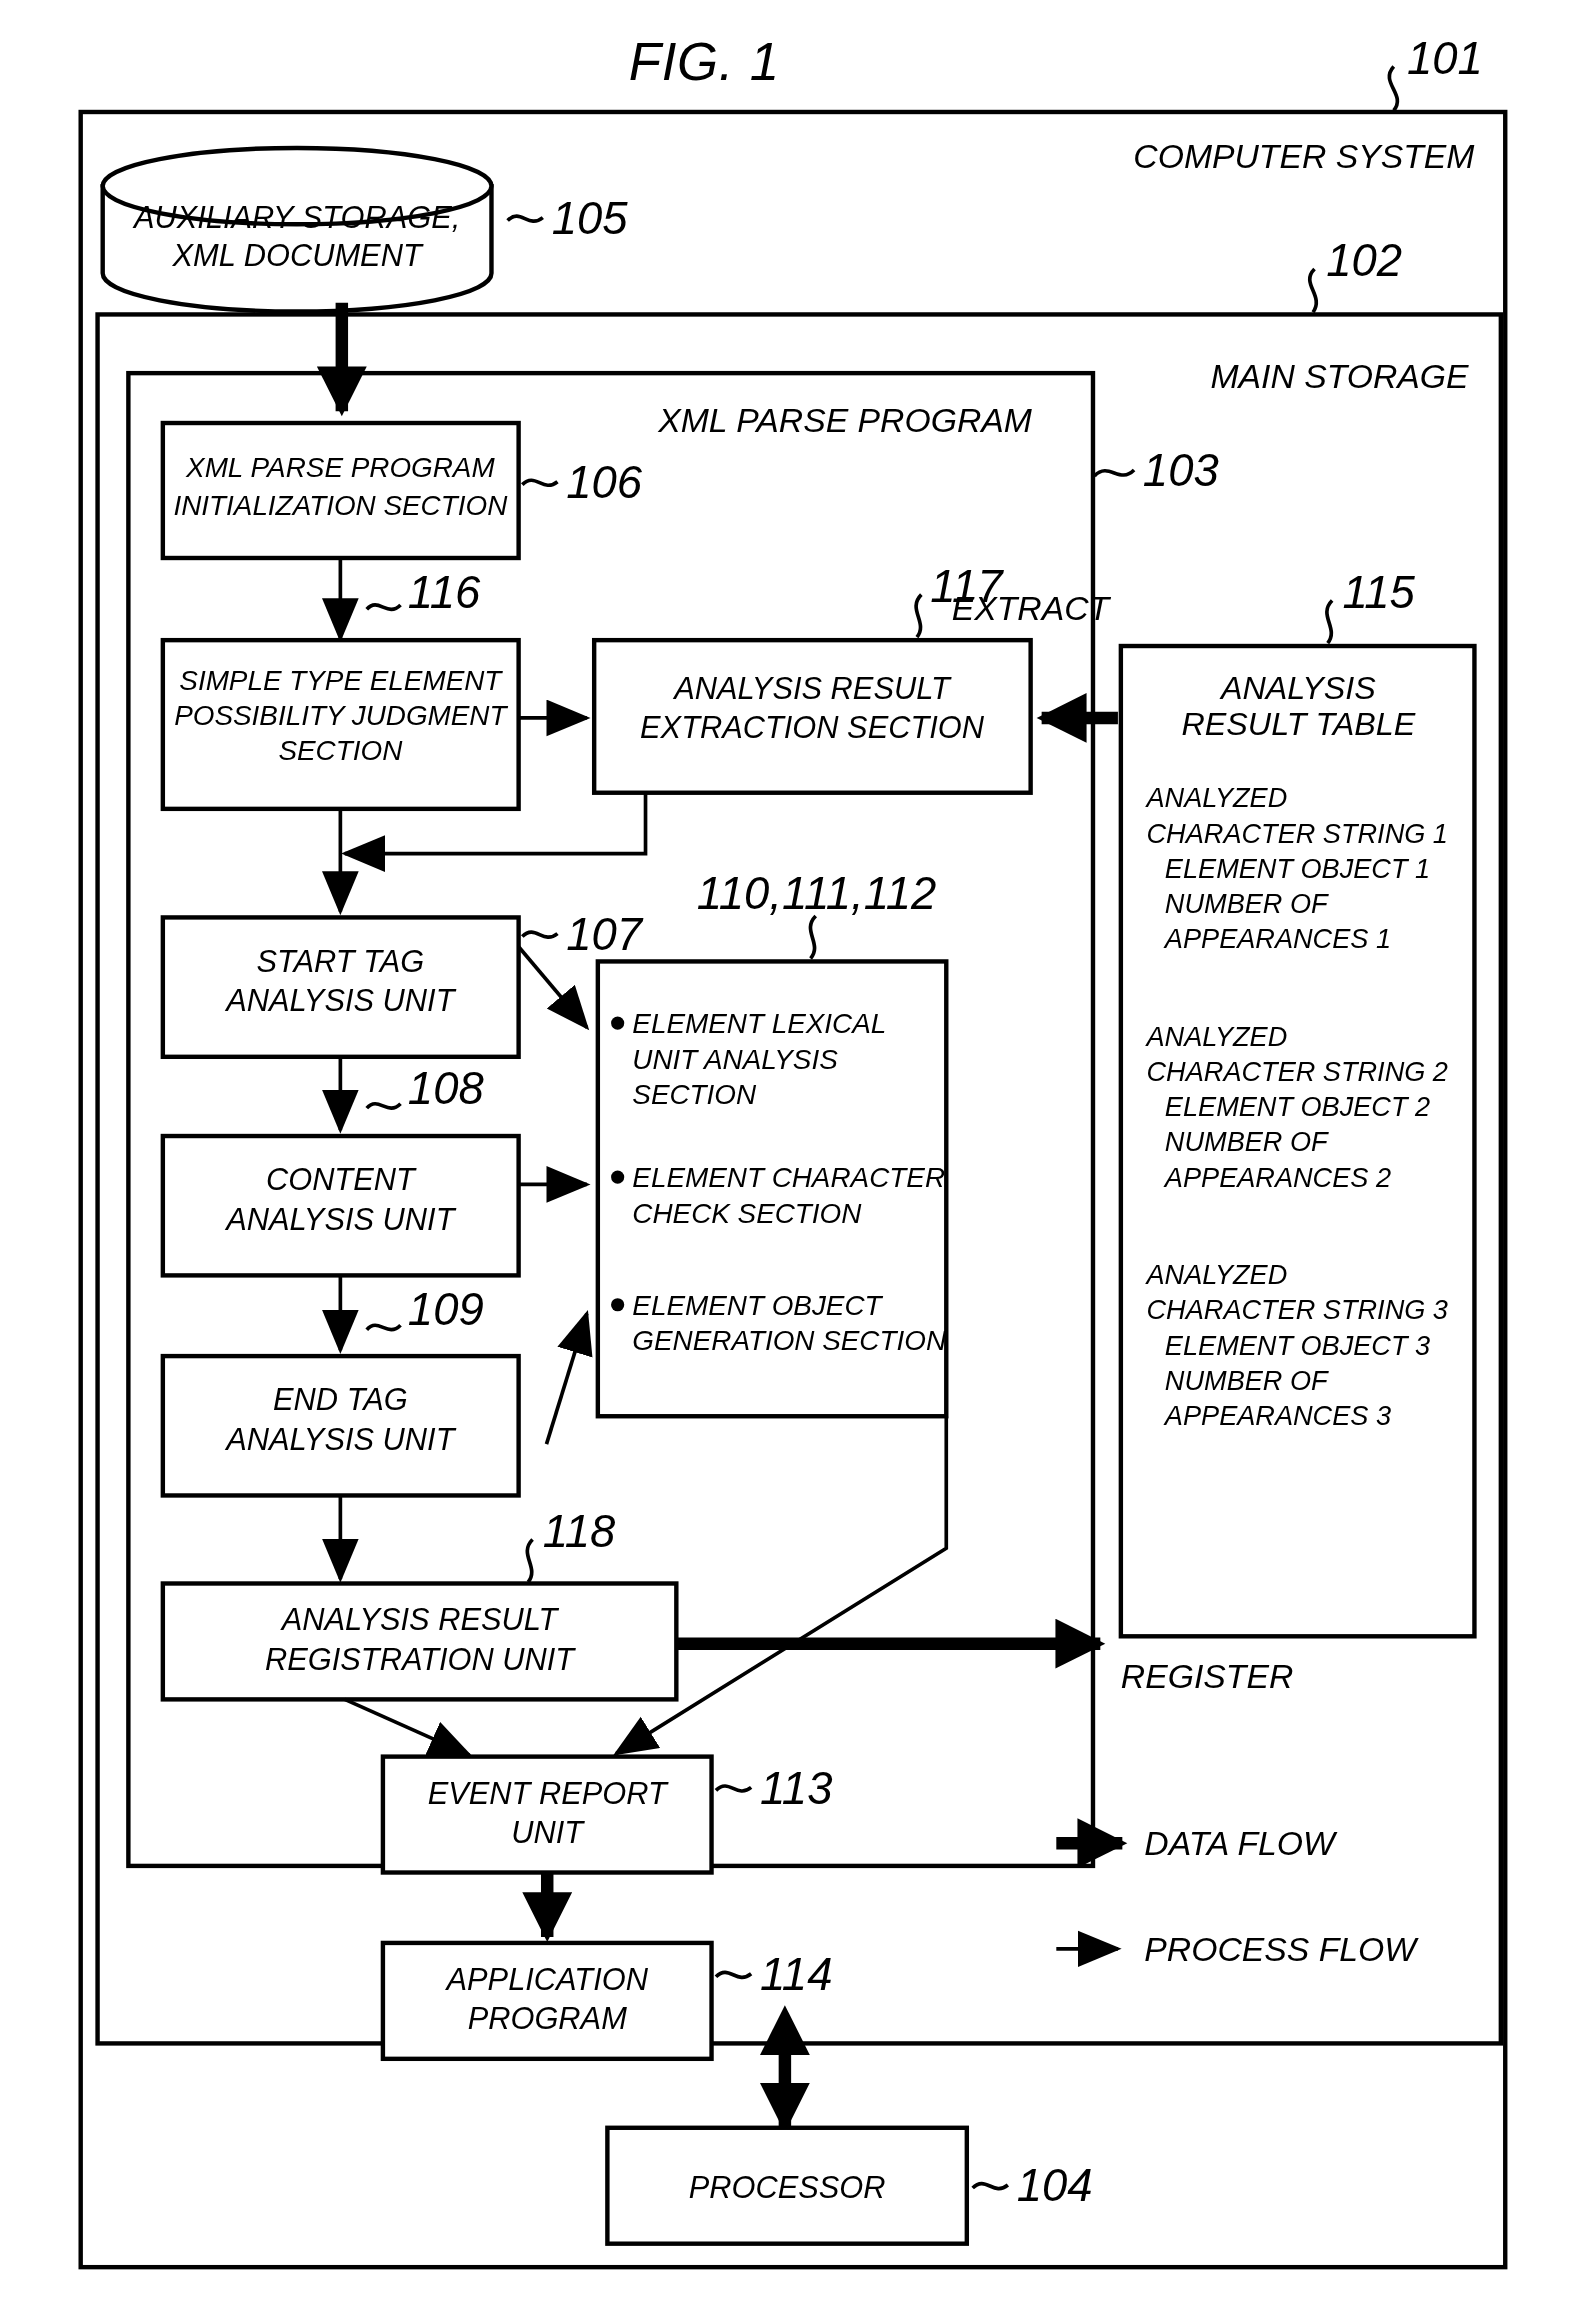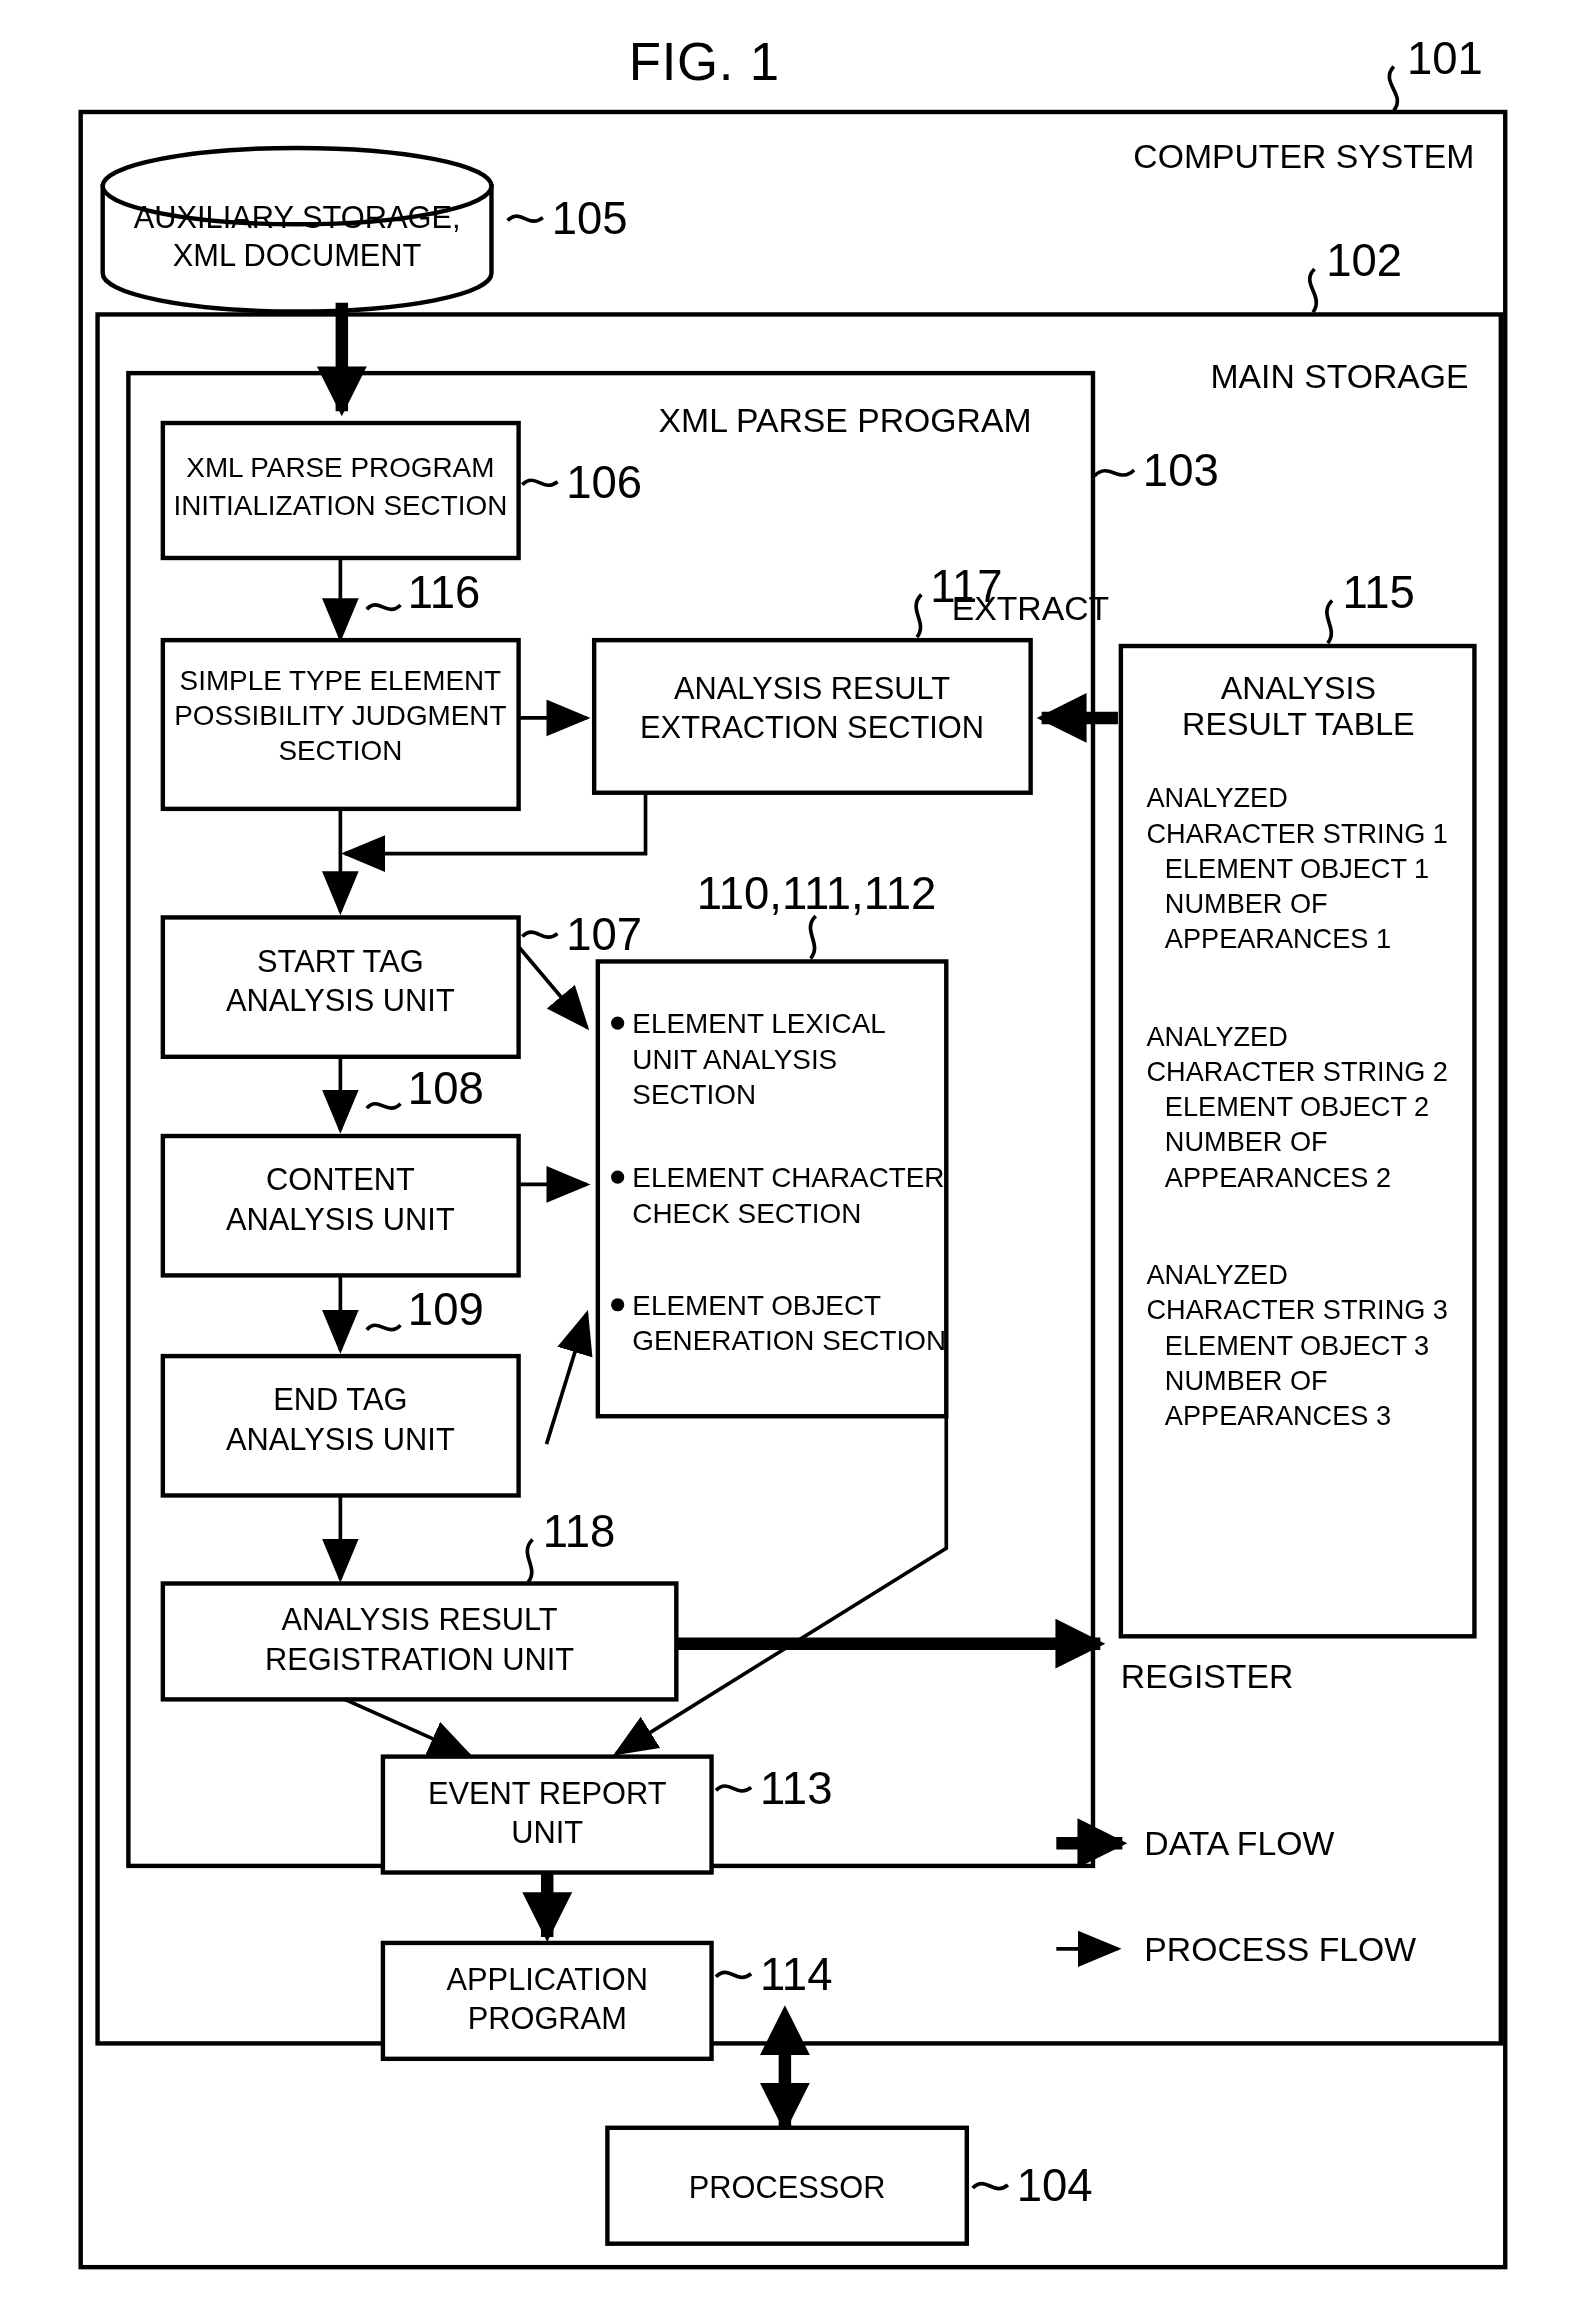--- a/index.html
+++ b/index.html
@@ -11,20 +11,21 @@
     width: 1594px;
     height: 2319px;
     font-family: "Liberation Sans", sans-serif;
     color: #000000;
     overflow: hidden;
   }
   #figure-root {
     position: relative;
     width: 1398px;
     height: 2319px;
+    font-style: italic;
   }
   svg.diagram {
     position: absolute;
     top: 0; left: 0;
     width: 1594px;
     height: 2319px;
   }
   .fig-title {
     font-size: 72px;
     font-weight: normal;

